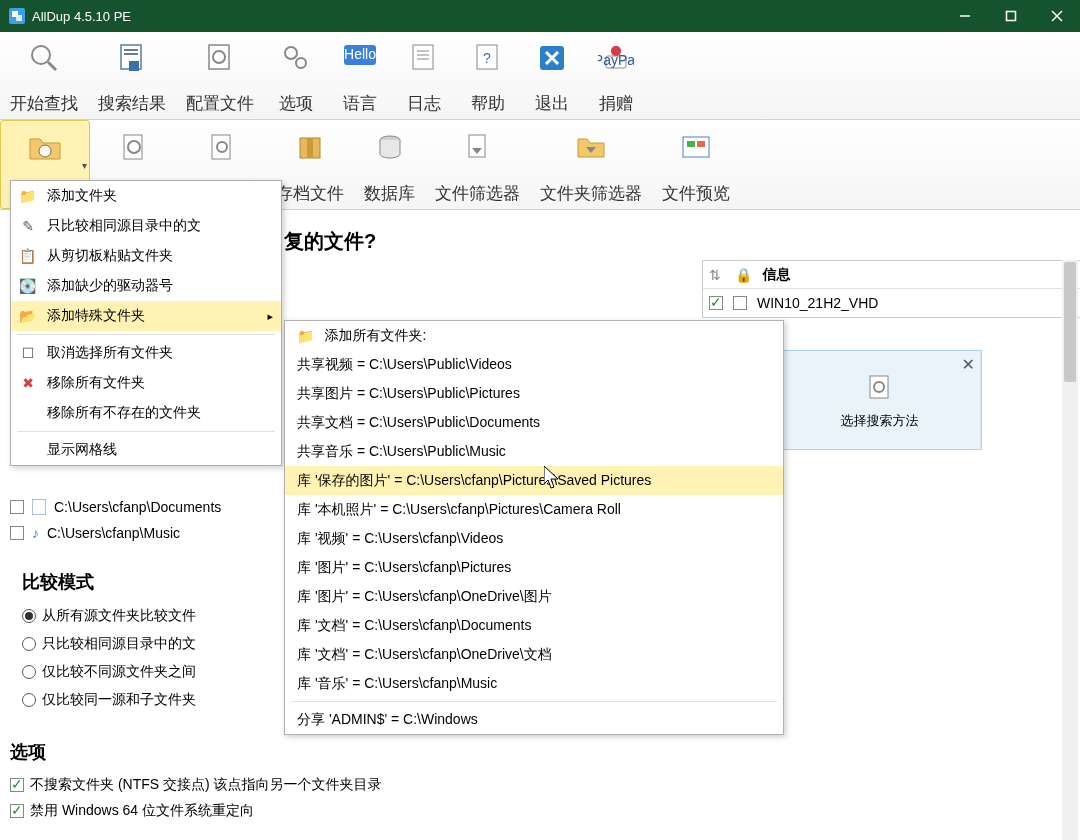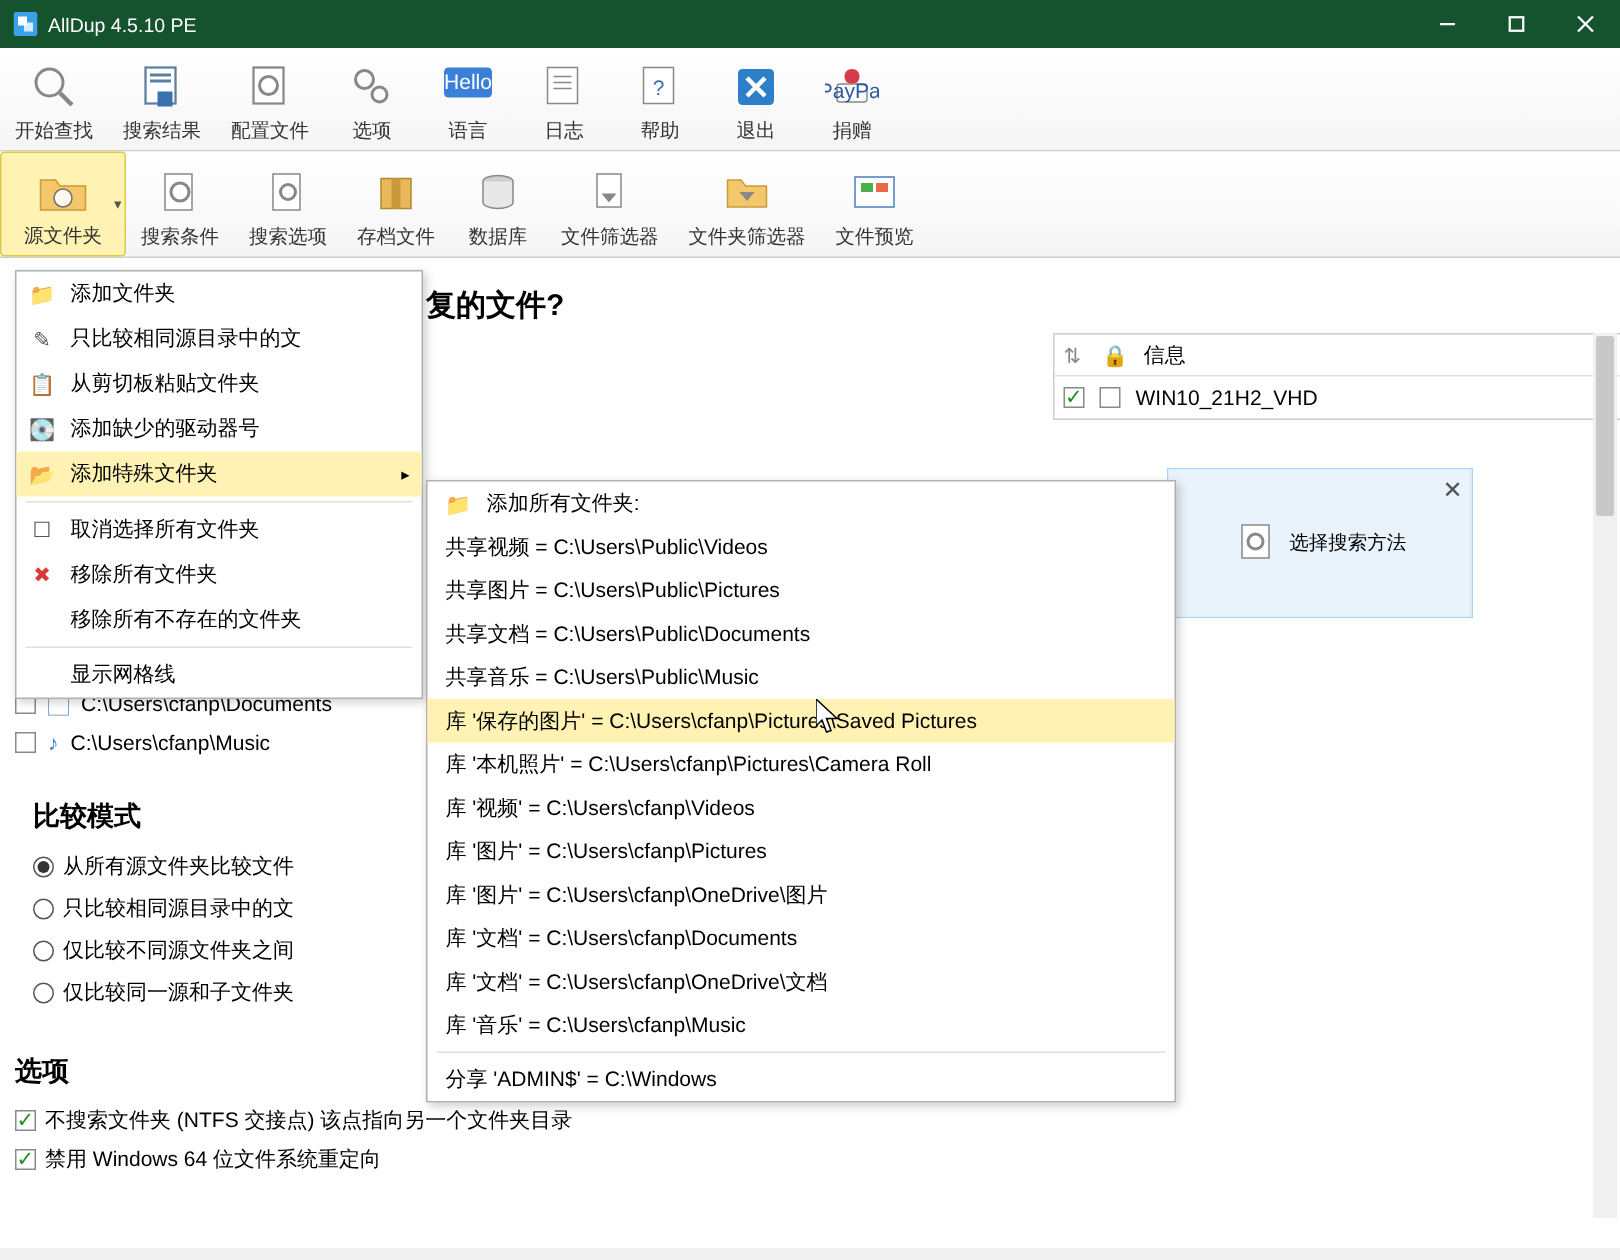--- a/index.html
+++ b/index.html
@@ -4,21 +4,21 @@
 <style>
 *{box-sizing:border-box;margin:0;padding:0;font-family:"Microsoft YaHei","Segoe UI",Tahoma,sans-serif;font-size:14px}
 body{background:#f0f0f0;width:1080px;height:840px;overflow:hidden;position:relative}
 .titlebar{height:32px;background:#14532d;color:#fff;display:flex;align-items:center;padding:0 0 0 8px}
 .titlebar .app-icon{width:18px;height:18px;margin-right:6px;display:inline-flex;align-items:center;justify-content:center}
 .titlebar .title{flex:1;font-size:13px}
 .titlebar .win-btn{width:46px;height:32px;display:inline-flex;align-items:center;justify-content:center;color:#fff}
 .toolbar{display:flex;background:linear-gradient(#fff,#f5f5f5);border-bottom:1px solid #d0d0d0}
 .tb-item{display:flex;flex-direction:column;align-items:center;justify-content:flex-end;padding:8px 10px 4px;min-width:64px;position:relative;cursor:default}
 .tb-item .tb-icon{height:36px;display:flex;align-items:center;justify-content:center}
-.tb-item .tb-label{font-size:13px;margin-top:2px;color:#333}
+.tb-item .tb-label{font-size:17px;margin-top:16px;color:#333}
 .tb-item.active{background:#fff2b3;border:1px solid #e0c84a;border-radius:3px}
 .tb-item .chev{position:absolute;right:2px;top:50%;transform:translateY(-50%);font-size:10px;color:#555}
 .content{position:relative;background:#fff;height:calc(840px - 32px - 148px);padding:12px 20px;overflow:hidden}
 .section-title{font-size:20px;font-weight:700;margin:6px 0 8px}
 .info-table{border:1px solid #ccc;background:#fff;margin-left:340px;margin-bottom:6px}
 .info-hdr{display:flex;align-items:center;border-bottom:1px solid #e0e0e0;height:28px;padding:0 6px;gap:10px}
 .info-row{display:flex;align-items:center;height:28px;padding:0 6px;gap:10px}
 .chk{width:14px;height:14px;border:1px solid #888;display:inline-block;position:relative}
 .chk.on::after{content:"✓";position:absolute;top:-3px;left:0;color:#1a8d1a;font-size:14px}
 .chk.empty{border:1px solid #888}
@@ -37,21 +37,21 @@
 .menu-item.hover{background:#fff2b3}
 .menu-item .arrow{margin-left:auto;font-size:11px}
 .menu-sep{height:1px;background:#e0e0e0;margin:3px 6px}
 .menu-icon{width:18px;text-align:center;color:#555}
 .menu2{left:284px;top:320px;width:500px}
 .menu2 .menu-item{height:29px;padding:0 16px 0 12px}
 .menu2 .submenu-hdr{display:flex;align-items:center;gap:10px;height:29px;padding:0 12px}
 
 .overview{position:absolute;right:18px;top:320px;width:280px;height:106px;border:1px solid #aad4f5;background:#fdfdfd;display:flex;z-index:5}
 .overview .close{position:absolute;right:6px;top:4px;font-size:16px;color:#555}
-.ov-item{flex:1;display:flex;flex-direction:row;align-items:center;justify-content:center;gap:6px;border-right:1px solid #e0e8ee}
+.ov-item{flex:1;display:flex;flex-direction:column;align-items:center;justify-content:center;gap:6px;border-right:1px solid #e0e8ee}
 .ov-item:nth-child(1),.ov-item:nth-child(2){background:#e9f3fb}
 .ov-item:last-child{border-right:none}
 .ov-item .ov-icon{height:36px;display:flex;align-items:center}
 .ov-item .ov-label{font-size:13px}
 svg{display:block}
 .scrollbar{position:absolute;right:2px;top:254px;width:16px;height:560px;background:#f0f0f0}
 .scrollbar .thumb{position:absolute;left:2px;width:12px;background:#c8c8c8;border-radius:2px}
 .cursor{position:absolute;z-index:50;pointer-events:none}
 </style>
 </head>
@@ -251,21 +251,21 @@
   </div>
 </div>
 
 <div class="content">
   <div style="position:absolute;left:284px;top:12px" class="section-title">复的文件?</div>
 
   <div class="info-table" style="position:absolute;left:362px;top:50px;width:680px">
     <div class="info-hdr">
       <span style="width:16px;color:#888">⇅</span>
       <span style="color:#d8a030">🔒</span>
-      <span style="font-weight:400">信息</span>
+      <span style="font-weight:700">信息</span>
       <span style="flex:1"></span>
 
     </div>
     <div class="info-row">
       <span class="chk on"></span>
       <span class="chk empty"></span>
       <span>WIN10_21H2_VHD</span>
     </div>
   </div>
 

